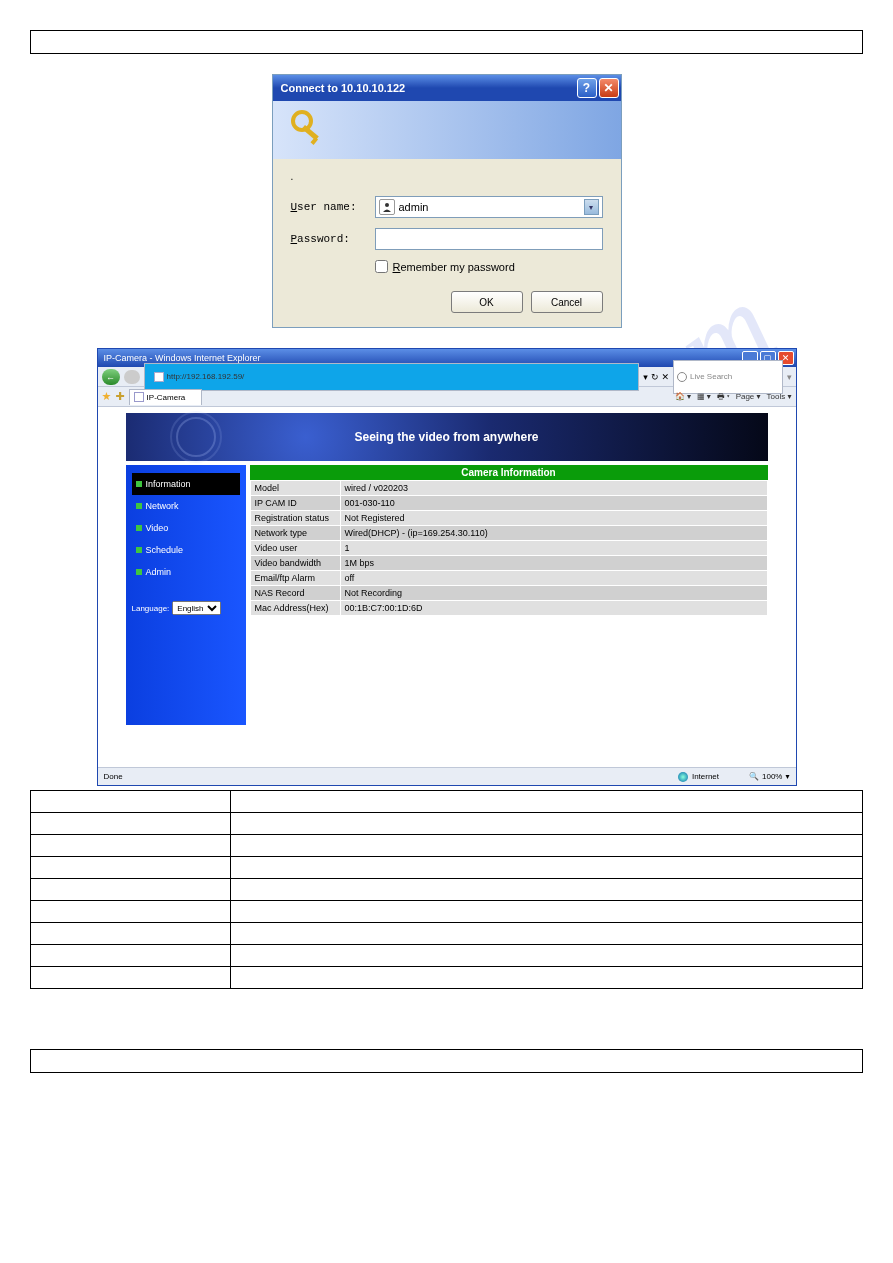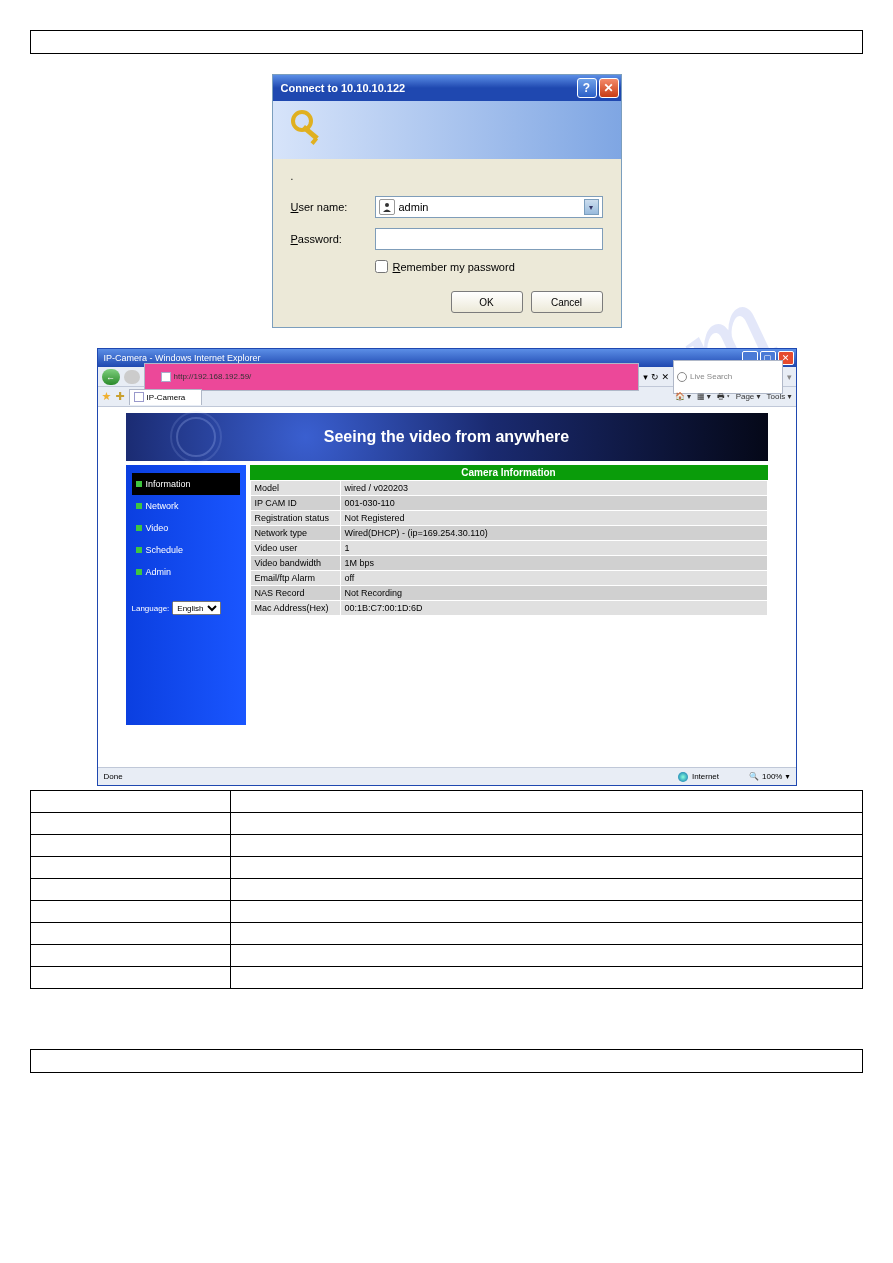--- a/index.html
+++ b/index.html
@@ -17,21 +17,21 @@
   .titlebar { height: 26px; background: linear-gradient(to bottom, #5b8ee6 0%, #1f48b0 50%, #1f48b0 100%); display: flex; align-items: center; padding: 0 2px 0 8px; color: #fff; font-weight: bold; }
   .titlebar .title { flex: 1; }
   .tb-btn { width: 20px; height: 20px; border-radius: 3px; margin-left: 2px; display: flex; align-items: center; justify-content: center; font-weight: bold; font-size: 12px; border: 1px solid #fff; }
   .tb-help { background: linear-gradient(#6fa1e8, #2b5fc7); color: #fff; }
   .tb-close { background: linear-gradient(#f48a6a, #c83c14); color: #fff; }
   .banner { height: 58px; background: linear-gradient(to right, #d7e4fa, #7fa6e3); position: relative; }
   .key-icon { position: absolute; left: 14px; top: 8px; }
   .form-area { padding: 12px 18px 14px 18px; }
   .dot { font-size: 10px; margin-bottom: 14px; }
   .form-row { display: flex; align-items: center; margin-bottom: 10px; }
-  .form-row label { width: 84px; }
+  .form-row label { width: 84px; font-family: Liberation Mono, monospace; }
   .form-row label u { text-decoration: underline; }
   .combo { flex: 1; height: 22px; border: 1px solid #7f9db9; background: #fff; display: flex; align-items: center; padding: 0 3px; }
   .combo .user-icon { width: 16px; height: 16px; background: #fff; border: 1px solid #999; border-radius: 2px; margin-right: 4px; display: inline-flex; align-items: center; justify-content: center; }
   .combo .val { flex: 1; }
   .combo .drop { width: 15px; height: 16px; background: linear-gradient(#cde, #9bd); border: 1px solid #7b9ebd; display: flex; align-items: center; justify-content: center; color: #336; font-size: 8px; }
   .pwfield { flex: 1; height: 22px; border: 1px solid #7f9db9; background: #fff; }
   .remember-row { margin-left: 84px; display: flex; align-items: center; margin-bottom: 18px; }
   .remember-row input { margin-right: 5px; }
   .btn-row { display: flex; justify-content: flex-end; gap: 8px; }
   .btn-row button { width: 72px; height: 22px; border: 1px solid #7b7b7b; border-radius: 3px; background: linear-gradient(#fff, #ece9d8); font-size: 10px; cursor: pointer; }
@@ -41,32 +41,32 @@
   .ie-titlebar { height: 18px; background: linear-gradient(#5b8ee6, #1f48b0); display: flex; align-items: center; color: #fff; padding: 0 2px 0 6px; }
   .ie-titlebar .t { flex: 1; font-size: 9px; }
   .ie-mm { display: flex; gap: 2px; }
   .ie-mm span { width: 16px; height: 14px; border: 1px solid #fff; border-radius: 2px; display: inline-flex; align-items: center; justify-content: center; color: #fff; font-size: 9px; }
   .ie-mm .min { background: #4a7ad6; }
   .ie-mm .max { background: #4a7ad6; }
   .ie-mm .cls { background: #e64b2e; }
   .ie-toolbar1 { height: 20px; background: #e8edf5; border-bottom: 1px solid #c0c8d8; display: flex; align-items: center; padding: 0 4px; gap: 4px; }
   .ie-back { width: 18px; height: 16px; border-radius: 8px; background: linear-gradient(#7fcf7f, #2a8a2a); display: inline-flex; align-items: center; justify-content: center; color: #fff; }
   .ie-fwd { width: 16px; height: 14px; border-radius: 7px; background: #ccc; display: inline-flex; }
-  .addrbar { flex: 1; height: 28px; border: 1px solid #b0b8c8; background: #ec4899; display: flex; align-items: center; padding: 0 16px; font-size: 8px; color: #333; }
+  .addrbar { flex: 1; height: 28px; border: 1px solid #b0b8c8; background: #0ea5e9; display: flex; align-items: center; padding: 0 9px; font-size: 8px; color: #333; }
   .addrbar .pg { width: 10px; height: 10px; background: #fff; border: 1px solid #aac; margin-right: 3px; }
   .addr-btns { display: flex; align-items: center; gap: 3px; }
   .searchbar { width: 110px; height: 16px; border: 1px solid #b0b8c8; background: #fff; display: flex; align-items: center; font-size: 8px; color: #888; padding: 16px 3px; }
   .mag { width: 10px; height: 10px; border: 1px solid #888; border-radius: 50%; margin-right: 3px; position: relative; }
   .ie-toolbar2 { height: 20px; background: #e8edf5; border-bottom: 1px solid #c0c8d8; display: flex; align-items: center; padding: 0 4px; gap: 4px; }
   .star { color: #f0b030; font-size: 11px; }
   .tab { height: 16px; background: #fff; border: 1px solid #b0b8c8; border-bottom: none; padding: 0 16px 0 4px; display: flex; align-items: center; font-size: 8px; }
   .tab .ico { width: 10px; height: 10px; background: #fff; border: 1px solid #99c; margin-right: 3px; }
   .tool-right { margin-left: auto; display: flex; gap: 6px; font-size: 8px; color: #333; align-items: center; }
   .ie-body { background: #fff; padding: 6px 28px 10px 28px; min-height: 360px; }
-  .hero { height: 48px; background: radial-gradient(circle at 28% 50%, #3a5fd0 0%, #1a2a70 40%, #050818 100%); display: flex; align-items: center; justify-content: center; color: #fff; font-size: 16px; font-weight: bold; position: relative; }
+  .hero { height: 48px; background: radial-gradient(circle at 28% 50%, #3a5fd0 0%, #1a2a70 40%, #050818 100%); display: flex; align-items: center; justify-content: center; color: #fff; font-size: 12px; font-weight: bold; position: relative; }
   .hero .rings { position: absolute; left: 50px; top: 4px; width: 40px; height: 40px; border: 2px solid rgba(180,200,255,0.25); border-radius: 50%; }
   .hero .rings2 { position: absolute; left: 44px; top: -2px; width: 52px; height: 52px; border: 2px solid rgba(180,200,255,0.15); border-radius: 50%; }
   .main-row { display: flex; margin-top: 4px; }
   .sidebar { width: 120px; background: linear-gradient(to right, #0b3fe0, #1a56ff); min-height: 260px; padding: 8px 6px; color: #fff; font-size: 9px; }
   .side-item { padding: 6px 4px; display: flex; align-items: center; gap: 4px; cursor: pointer; }
   .side-item.active { background: #000; }
   .side-item .dot2 { width: 6px; height: 6px; background: #3fc63f; display: inline-block; }
   .side-lang { margin-top: 18px; font-size: 8px; display: flex; align-items: center; gap: 3px; }
   .side-lang select { font-size: 8px; height: 14px; }
   .info-panel { flex: 1; margin-left: 4px; }

